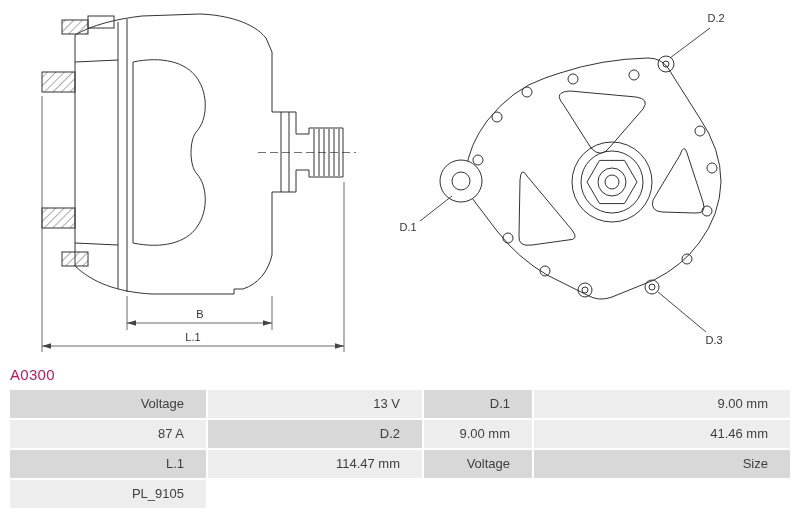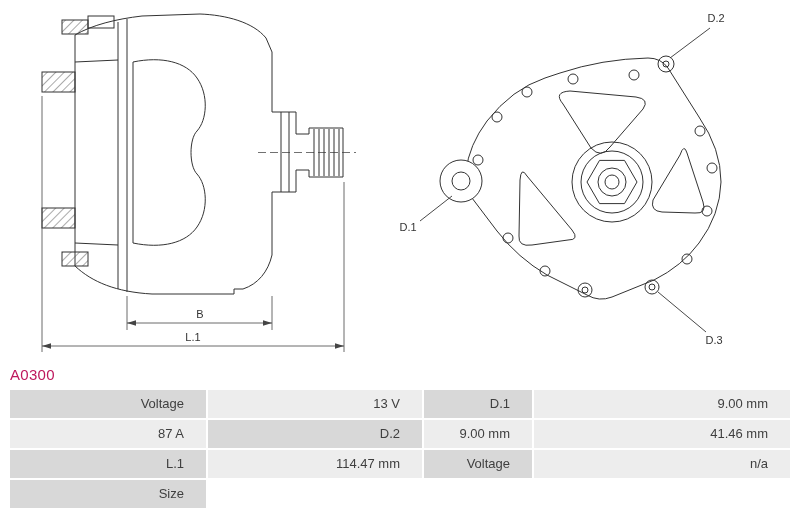--- a/index.html
+++ b/index.html
@@ -164,15 +164,15 @@
 
   <div class="cell value">87 A</div>
   <div class="cell label">D.2</div>
   <div class="cell value">9.00 mm</div>
 
   <div class="cell value">41.46 mm</div>
   <div class="cell label">L.1</div>
   <div class="cell value">114.47 mm</div>
 
   <div class="cell label">Voltage</div>
-  <div class="cell value">n/a</div>
   <div class="cell label">Size</div>
+  <div class="cell value">PL_9105</div>
 </div>
 
 </body></html>

